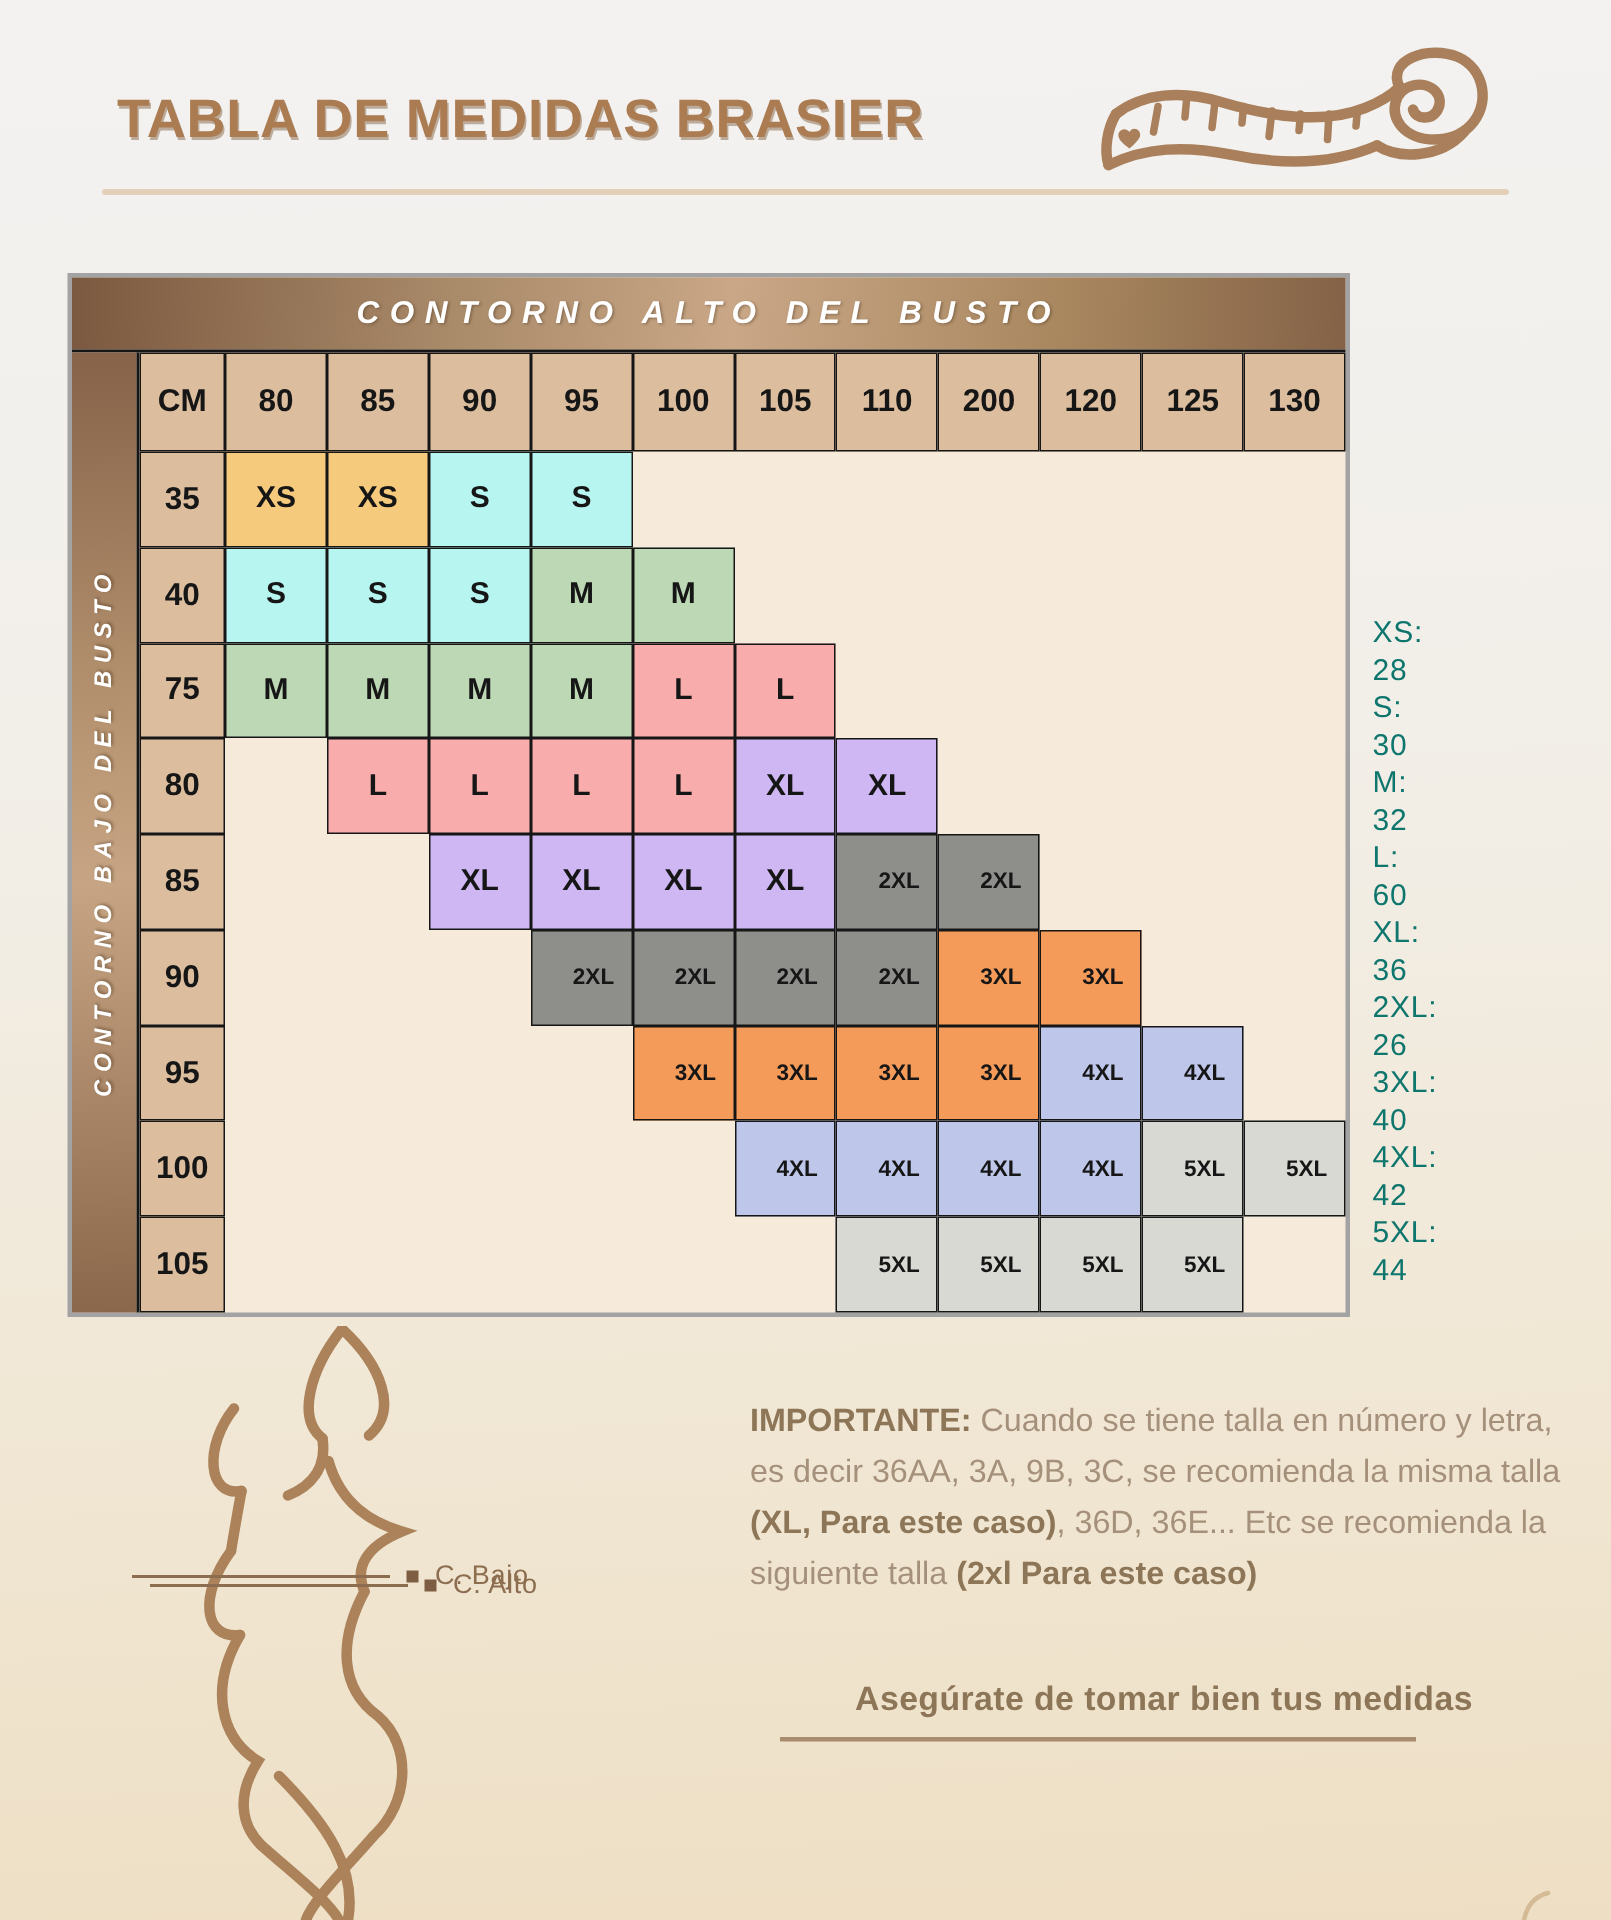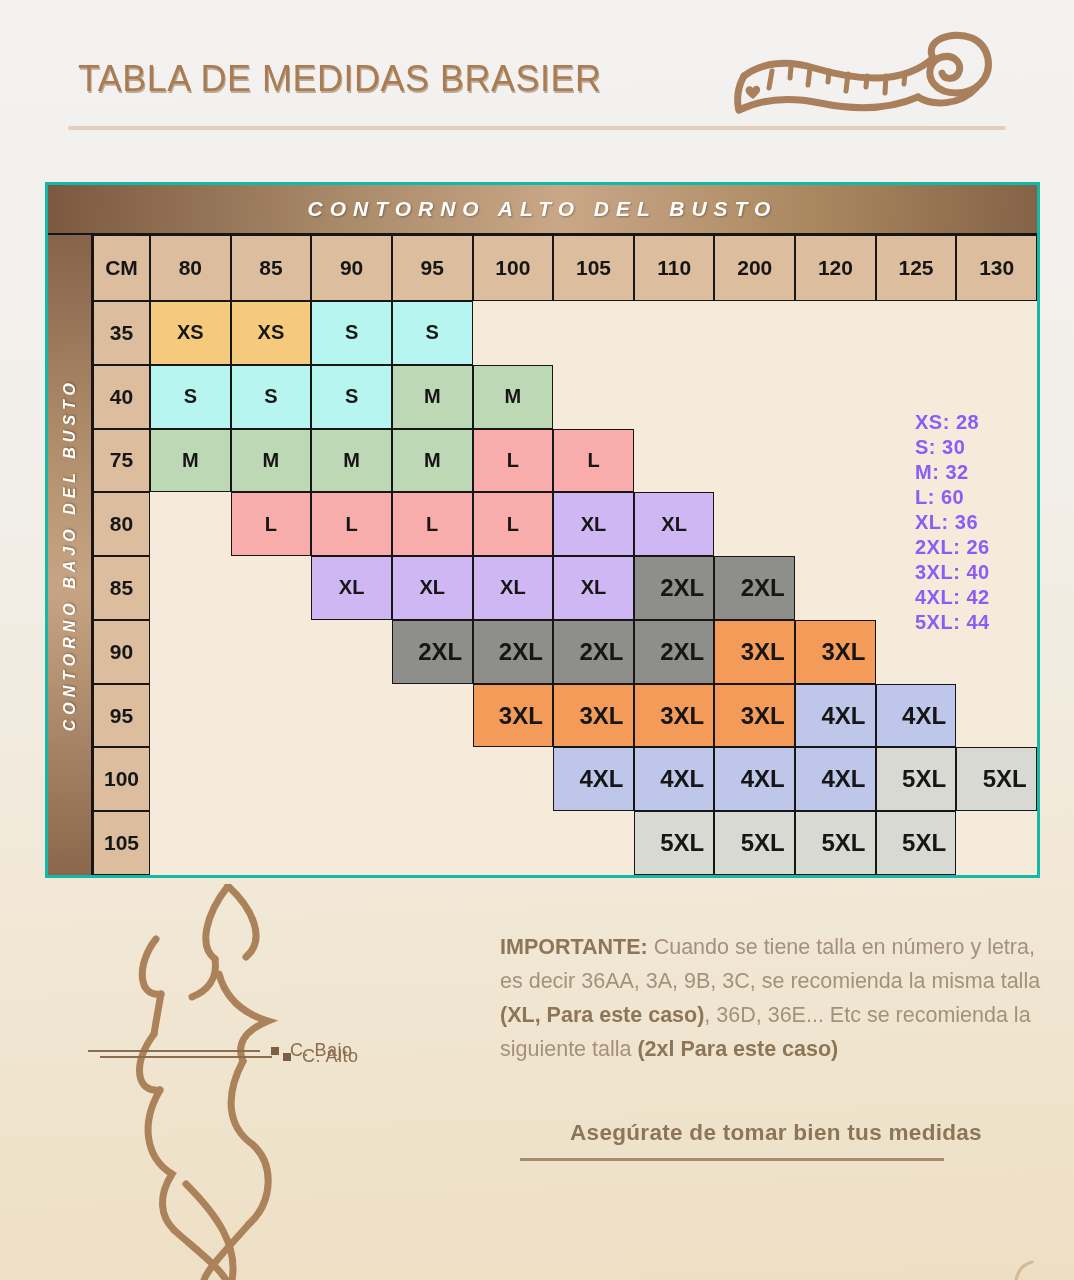--- a/index.html
+++ b/index.html
@@ -4,29 +4,29 @@
 <style>
   html,body{margin:0;padding:0;}
   body{
     width:1074px;height:1280px;position:relative;overflow:hidden;
     font-family:"Liberation Sans",sans-serif;
     background:linear-gradient(178deg,#f3f2f1 0%,#f2efe9 38%,#f1e8d7 68%,#eedfc4 100%);
   }
   
   .title{
     position:absolute;left:78px;top:58px;
-    font-size:36px;font-weight:400;letter-spacing:.5px;color:#ab7c52;
+    font-size:36px;font-weight:700;letter-spacing:.5px;color:#ab7c52;
     text-shadow:1px 2px 0 rgba(122,86,52,.45);
   }
   .divider{position:absolute;left:68px;top:126px;width:938px;height:4px;background:#e4cfb8;border-radius:2px;}
   .tape{position:absolute;left:728px;top:26px;width:268px;height:102px;}
   
   .chart{
-    position:absolute;left:45px;top:182px;width:995px;height:696px;
-    box-sizing:border-box;border:3px solid #14b8a6;background:#f6eadb;
+    position:absolute;left:45px;top:182px;width:855px;height:696px;
+    box-sizing:border-box;border:3px solid #a3a3a3;background:#f6eadb;
     display:grid;grid-template-columns:45px 1fr;grid-template-rows:50px 1fr;
   }
   .band-top{
     grid-column:1/3;grid-row:1;
     background:linear-gradient(93deg,#7b5940 0%,#a98a69 30%,#c9a787 52%,#a8875f 78%,#846247 100%);
     display:flex;align-items:center;justify-content:center;
     color:#fff;font-style:italic;font-weight:bold;font-size:21px;letter-spacing:7px;
     text-shadow:1px 1px 2px rgba(60,40,20,.4);
     border-bottom:2px solid #161616;
   }
@@ -45,25 +45,25 @@
     grid-column:2;grid-row:2;position:relative;
     display:grid;grid-template-columns:57px repeat(11,1fr);
     grid-template-rows:66px repeat(9,1fr);
   }
   .cell{
     display:flex;align-items:center;justify-content:center;
     font-weight:bold;color:#161616;box-sizing:border-box;
   }
   .cell.hdr{background:#dcbe9f;border:1.5px solid #161616;font-size:21px;}
   .cell.size{border:1.5px solid #161616;font-size:20px;}
-  .cell.size.small{font-size:24px;padding-left:16px;}
+  .cell.size.small{font-size:15px;padding-left:16px;}
   .cell.empty{background:transparent;border:none;}
   .legend{
     position:absolute;left:822px;top:175px;
-    color:#8b5cf6;font-weight:bold;font-size:20px;line-height:25px;letter-spacing:.5px;
+    color:#0f766e;font-weight:normal;font-size:20px;line-height:25px;letter-spacing:.5px;
   }
   
   .silhouette{position:absolute;left:68px;top:884px;width:285px;height:396px;}
   .measure{position:absolute;display:flex;align-items:center;gap:11px;color:#8c6d50;}
   .measure .rule{width:172px;height:2px;background:#8c6d50;}
   .measure .sq{width:8px;height:8px;background:#7e5e42;}
   .measure .lbl{font-size:18px;letter-spacing:.5px;}
   .m-alto{left:100px;top:1046px;}
   .m-bajo{left:88px;top:1040px;}
   .note{

